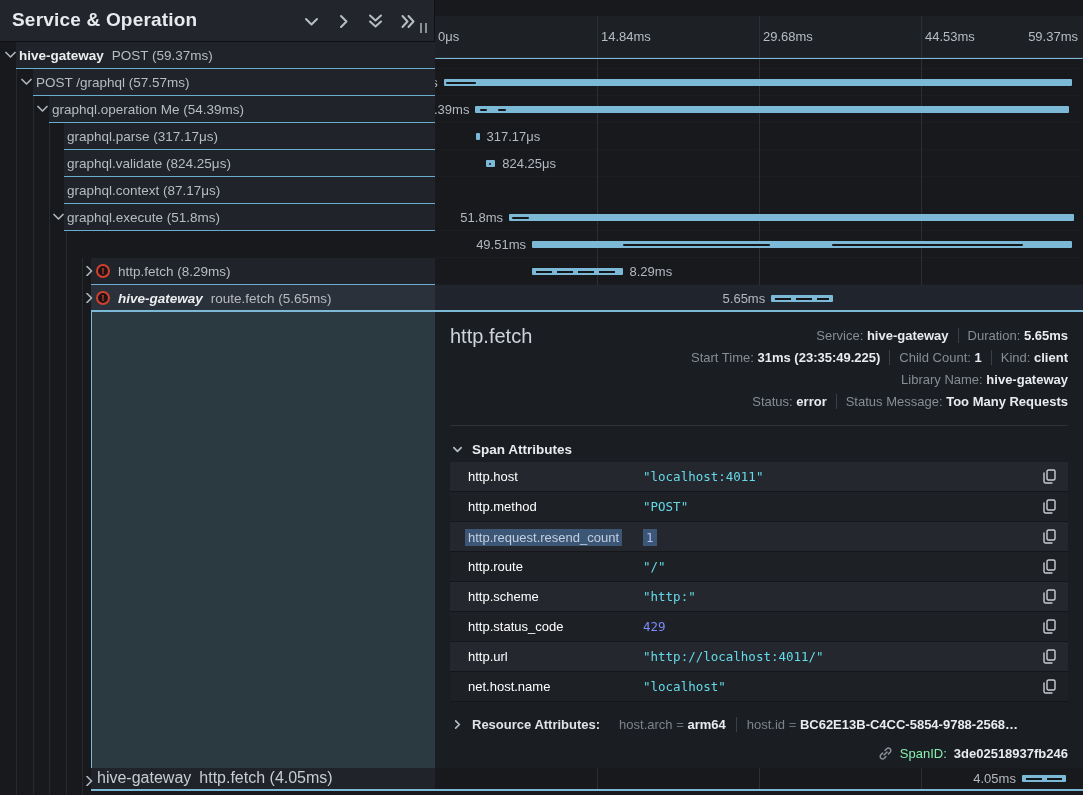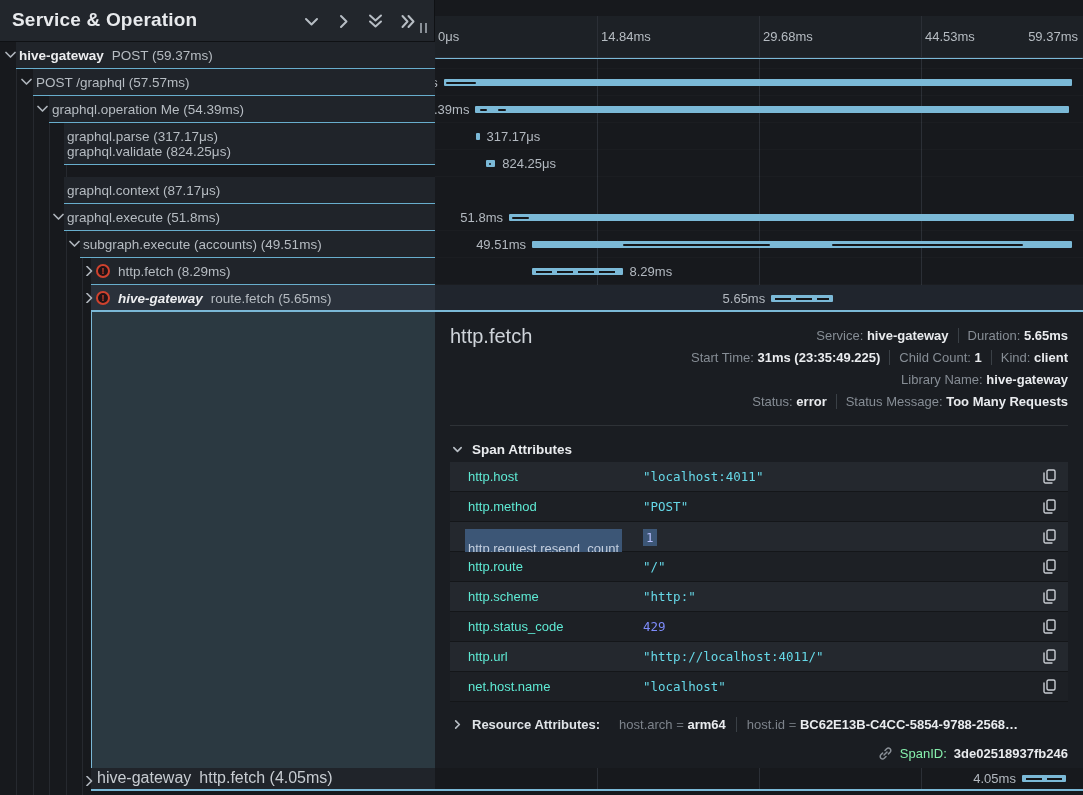--- a/index.html
+++ b/index.html
@@ -56,26 +56,26 @@
   .ogroup:last-child{padding-right:0;}
   .olab{color:#868d95;}
   .oval{color:#e9ebee;font-weight:700;}
   #detail .hr{position:absolute;left:15px;right:15px;top:113px;height:1px;background:#2e3237;}
   #attr-header{position:absolute;left:17px;top:130px;display:flex;align-items:center;gap:9px;}
   #attr-header .h{font-weight:700;color:#e9ebee;font-size:13.5px;}
   #attr-table{position:absolute;left:15px;right:15px;top:150px;}
   .arow{position:relative;height:30px;border-bottom:1px solid #141619;}
   .arow.alt{background:#24282e;}
   .arow.base{background:#1d2025;}
-  .akey{position:absolute;left:18px;top:7px;color:#5eead4;}
+  .akey{position:absolute;left:18px;top:7px;color:#ffffff;}
   .aval{position:absolute;left:193px;top:7px;font-family:"DejaVu Sans Mono", monospace;font-size:12.5px;}
   .aval.string{color:#66d9e8;}
   .aval.number{color:#7d8bfa;}
   .selhl{background:#3c5676;}
-  .akey.selhl{color:#c3cede;padding:12px 3px;margin-left:-3px;text-align:right;}
+  .akey.selhl{color:#c3cede;padding:1px 3px;margin-left:-3px;text-align:right;}
   .aval.number.selhl{color:#b6bdfb;padding:1px 3px;}
   .copy-btn{position:absolute;right:12px;top:7px;cursor:pointer;}
   #resource-line{position:absolute;left:17px;top:405px;display:flex;align-items:center;gap:9px;white-space:nowrap;}
   #resource-line .h{font-weight:700;color:#dfe3e7;}
   .rgroup{padding:0 10px;color:#7d838b;}
   .rgroup.divided{border-left:1px solid #3a4046;}
   .rgroup b{color:#e9ebee;font-weight:700;}
   #spanid-line{position:absolute;right:15px;top:434px;display:flex;align-items:center;gap:7px;}
   #spanid-line .lab{color:#86efac;}
   #spanid-line .val{color:#e9ebee;font-weight:700;}
@@ -171,48 +171,39 @@
         <div class="content" style="left:52px">
           <span class="lbl">graphql.operation Me (54.39ms)</span>
         </div>
       </div>
       <div class="trow" style="top: 81px;">
         <div class="rowbg" style="left:64px"></div>
         <div class="content" style="left:67px">
           <span class="lbl">graphql.parse (317.17μs)</span>
         </div>
       </div>
-      <div class="trow" style="top: 96px;">
+      <div class="trow" style="top: 108px;">
         <div class="rowbg" style="left:64px"></div>
         <div class="content" style="left:67px">
           <span class="lbl">graphql.validate (824.25μs)</span>
         </div>
       </div>
       <div class="trow" style="top: 135px;">
         <div class="rowbg" style="left:64px"></div>
         <div class="content" style="left:67px">
           <span class="lbl">graphql.context (87.17μs)</span>
         </div>
       </div>
       <div class="trow" style="top: 162px;">
         <div class="rowbg" style="left:64px"></div>
         <svg class="expander" style="left:53px" width="11" height="10" viewBox="0 0 11 10" fill="none" stroke="#aeb4bb" stroke-width="1.7" stroke-linecap="round" stroke-linejoin="round">
           <polyline points="1,2.5 5.5,7 10,2.5"></polyline>
         </svg>
         <div class="content" style="left:67px">
           <span class="lbl">graphql.execute (51.8ms)</span>
-        </div>
-      </div>
-      <div class="trow" style="top: 189px;">
-        <div class="rowbg" style="left:80px"></div>
-        <svg class="expander" style="left:69px" width="11" height="10" viewBox="0 0 11 10" fill="none" stroke="#aeb4bb" stroke-width="1.7" stroke-linecap="round" stroke-linejoin="round">
-          <polyline points="1,2.5 5.5,7 10,2.5"></polyline>
-        </svg>
-        <div class="content" style="left:83px">
-          <span class="lbl">subgraph.execute (accounts) (49.51ms)</span>
         </div>
       </div>
       <div class="trow" style="top: 216px;">
         <div class="rowbg" style="left:91px"></div>
         <svg class="expander" style="left:84px" width="11" height="10" viewBox="0 0 11 10" fill="none" stroke="#aeb4bb" stroke-width="1.7" stroke-linecap="round" stroke-linejoin="round">
           <polyline points="3,0.5 7.5,5 3,9.5"></polyline>
         </svg>
         <div class="content" style="left:96px">
           <span class="err-icon">!</span>
           <span class="lbl">http.fetch (8.29ms)</span>

